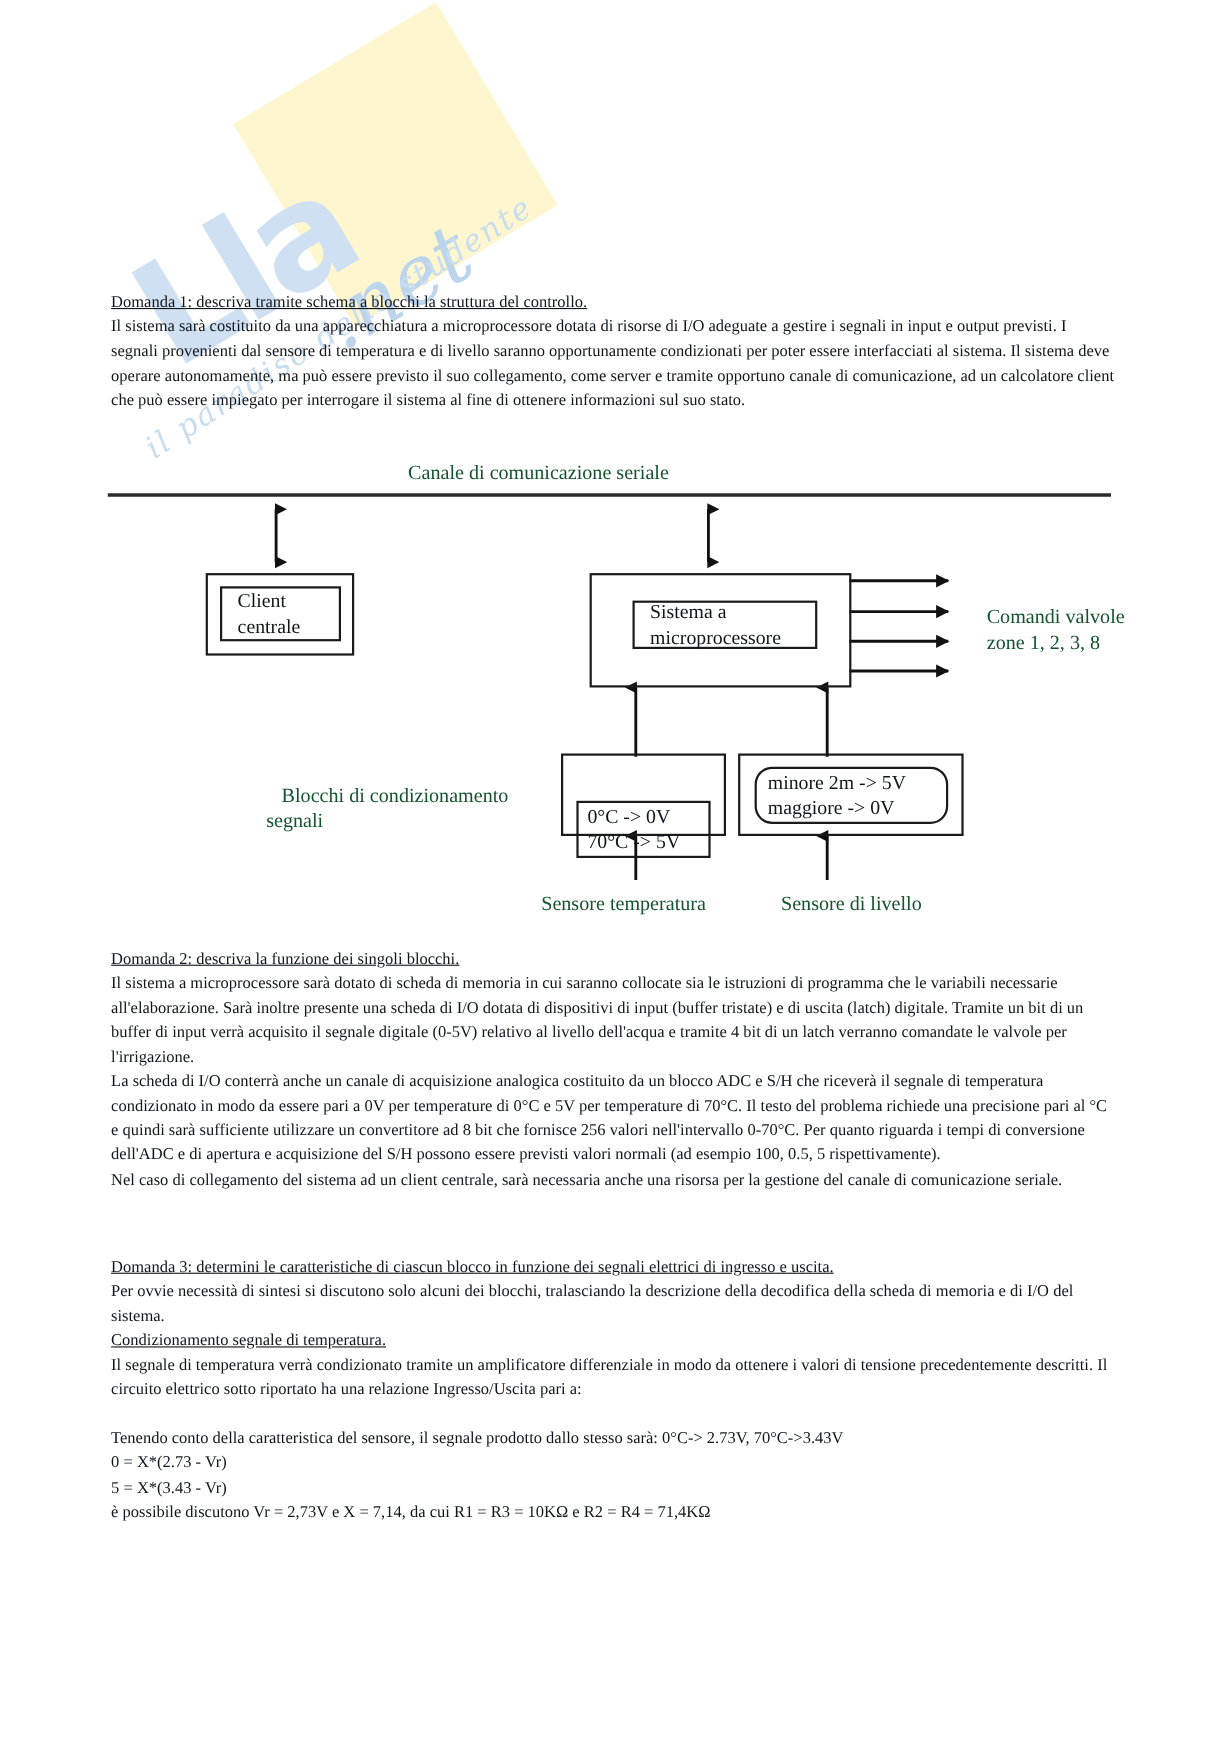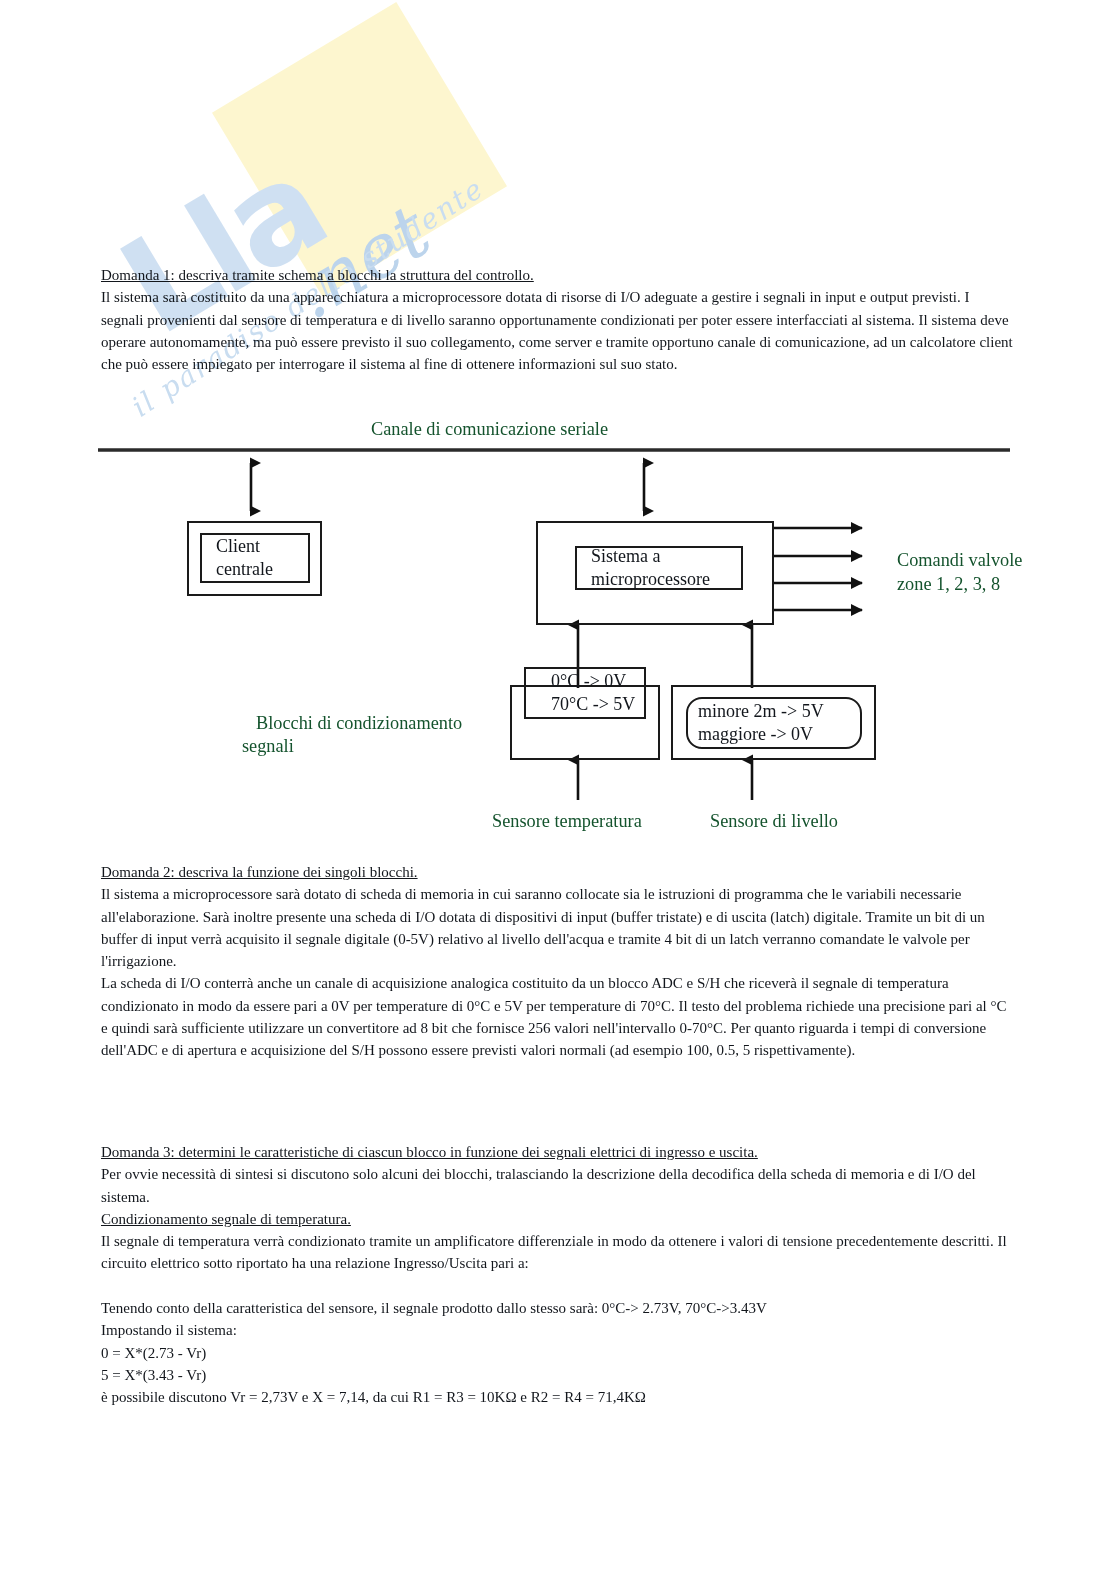--- a/index.html
+++ b/index.html
@@ -140,30 +140,30 @@
 
     <div class="para" style="top:264px;">
       <p class="hdr">Domanda 1: descriva tramite schema a blocchi la struttura del controllo.</p>
       <p>Il sistema sarà costituito da una apparecchiatura a microprocessore dotata di risorse di I/O adeguate a gestire i segnali in input e output previsti. I segnali provenienti dal sensore di temperatura e di livello saranno opportunamente condizionati per poter essere interfacciati al sistema. Il sistema deve operare autonomamente, ma può essere previsto il suo collegamento, come server e tramite opportuno canale di comunicazione, ad un calcolatore client che può essere impiegato per interrogare il sistema al fine di ottenere informazioni sul suo stato.</p>
     </div>
 
     <div class="para" style="top:861px;">
       <p class="hdr">Domanda 2: descriva la funzione dei singoli blocchi.</p>
       <p>Il sistema a microprocessore sarà dotato di scheda di memoria  in cui saranno collocate sia le istruzioni di programma che le variabili necessarie all'elaborazione. Sarà inoltre presente una scheda di I/O dotata di dispositivi di input (buffer tristate) e di uscita (latch) digitale. Tramite un bit di un buffer di input verrà acquisito il segnale digitale (0-5V) relativo al livello dell'acqua e tramite 4 bit di un latch verranno comandate le valvole per  l'irrigazione.</p>
       <p>La scheda di I/O conterrà anche un canale di acquisizione analogica costituito da un blocco ADC e S/H che riceverà il segnale di temperatura condizionato in modo da essere pari a 0V per temperature di 0°C e 5V per temperature di 70°C. Il testo del problema richiede una precisione pari al °C e quindi sarà sufficiente utilizzare un convertitore ad 8 bit che fornisce 256 valori nell'intervallo 0-70°C. Per quanto riguarda i tempi di conversione dell'ADC e di apertura e acquisizione del S/H possono essere previsti valori normali (ad esempio 100, 0.5, 5 rispettivamente).</p>
+      <p>Nel caso di collegamento del sistema ad un client centrale, sarà necessaria anche una risorsa per la gestione del canale di comunicazione seriale.</p>
     </div>
 
     <div class="para" style="top:1141px;">
       <p class="hdr">Domanda 3: determini le caratteristiche di ciascun blocco in funzione dei segnali elettrici di ingresso e uscita.</p>
       <p>Per ovvie necessità di sintesi si discutono solo alcuni dei blocchi, tralasciando la descrizione della decodifica della scheda di memoria e di I/O del sistema.</p>
       <p class="hdr">Condizionamento segnale di temperatura.</p>
       <p>Il segnale di temperatura verrà condizionato tramite un amplificatore differenziale in modo da ottenere i valori di tensione precedentemente descritti. Il circuito elettrico sotto riportato ha una relazione Ingresso/Uscita pari a:</p>
       <div class="blankline"></div>
       <p>Tenendo conto della caratteristica del sensore, il segnale prodotto dallo stesso sarà: 0°C-&gt; 2.73V, 70°C-&gt;3.43V</p>
-      <p>Impostando il sistema:</p>
       <p>0 = X*(2.73 - Vr)</p>
       <p>5 = X*(3.43 - Vr)</p>
       <p>è possibile discutono Vr = 2,73V e X = 7,14, da cui R1 = R3 = 10KΩ e R2 = R4 = 71,4KΩ</p>
     </div>
 
   </div>
 
   <div id="diagram">
 
     <div class="dlabel" style="left:371px; top:418px;">Canale di comunicazione seriale</div>
@@ -213,21 +213,21 @@
       <span>microprocessore</span>
     </div>
 
     <div class="dlabel" style="left:897px; top:549px;">Comandi valvole</div>
     <div class="dlabel" style="left:897px; top:573px;">zone 1, 2, 3, 8</div>
 
     <div class="dlabel" style="left:256px; top:712px;text-align:center;">Blocchi di condizionamento</div>
     <div class="dlabel" style="left:242px; top:735px;">segnali</div>
 
     <div class="dbox" style="left:510px; top:685px; width:150px; height:75px;"></div>
-    <div class="dbox-inner" style="left:524px; top:667px; width:122px; height:52px; padding-left:25px;">
+    <div class="dbox-inner" style="left:524px; top:728px; width:122px; height:52px; padding-left:8px;">
       <span>0°C -&gt; 0V</span>
       <span>70°C -&gt; 5V</span>
     </div>
 
     <div class="dbox" style="left:671px; top:685px; width:205px; height:75px;"></div>
     <div class="dbox-inner" style="left:686px; top:697px; width:176px; height:52px; padding-left:10px;border-radius:16px;">
       <span>minore 2m -&gt; 5V</span>
       <span>maggiore -&gt; 0V</span>
     </div>
 

